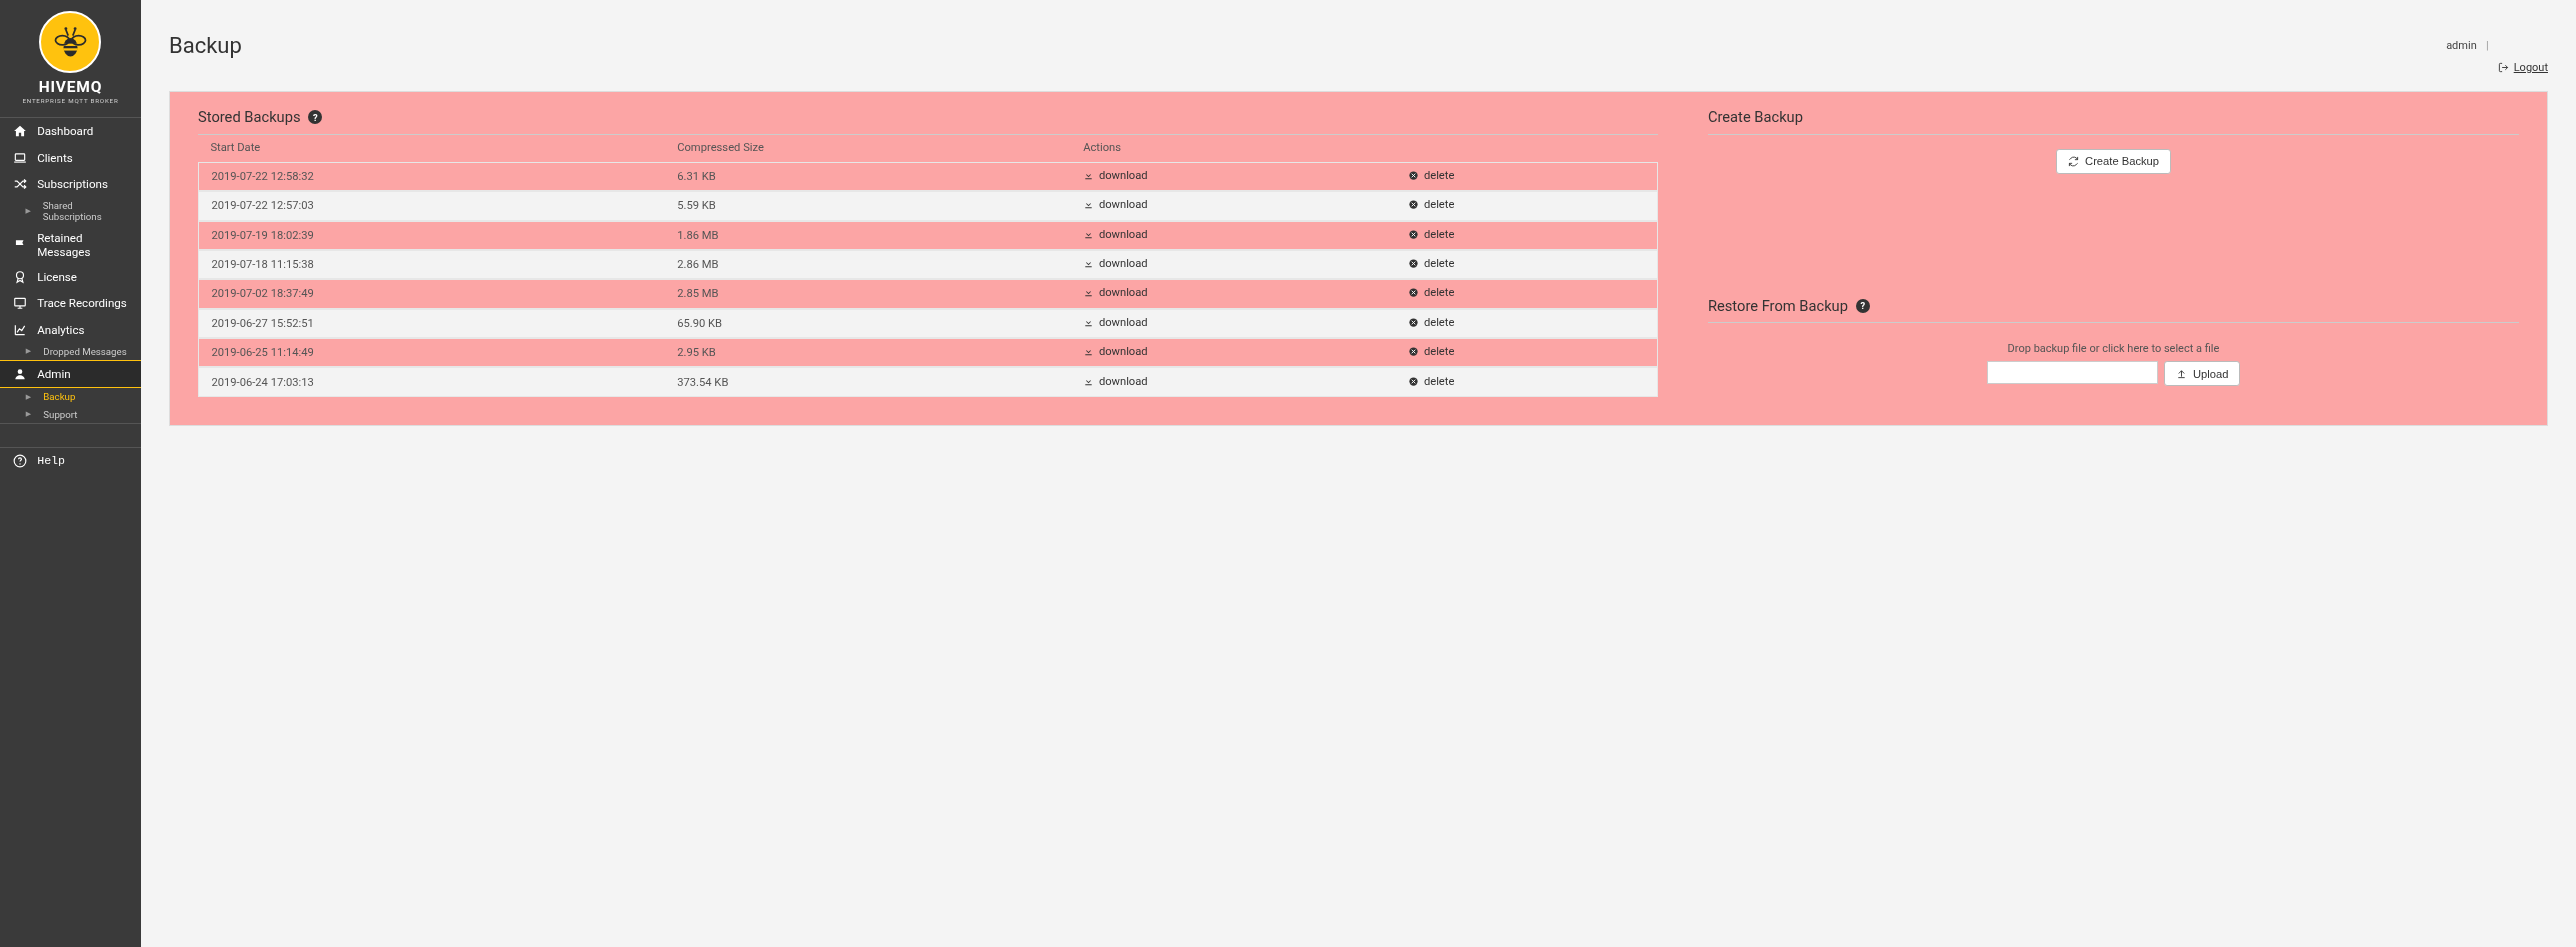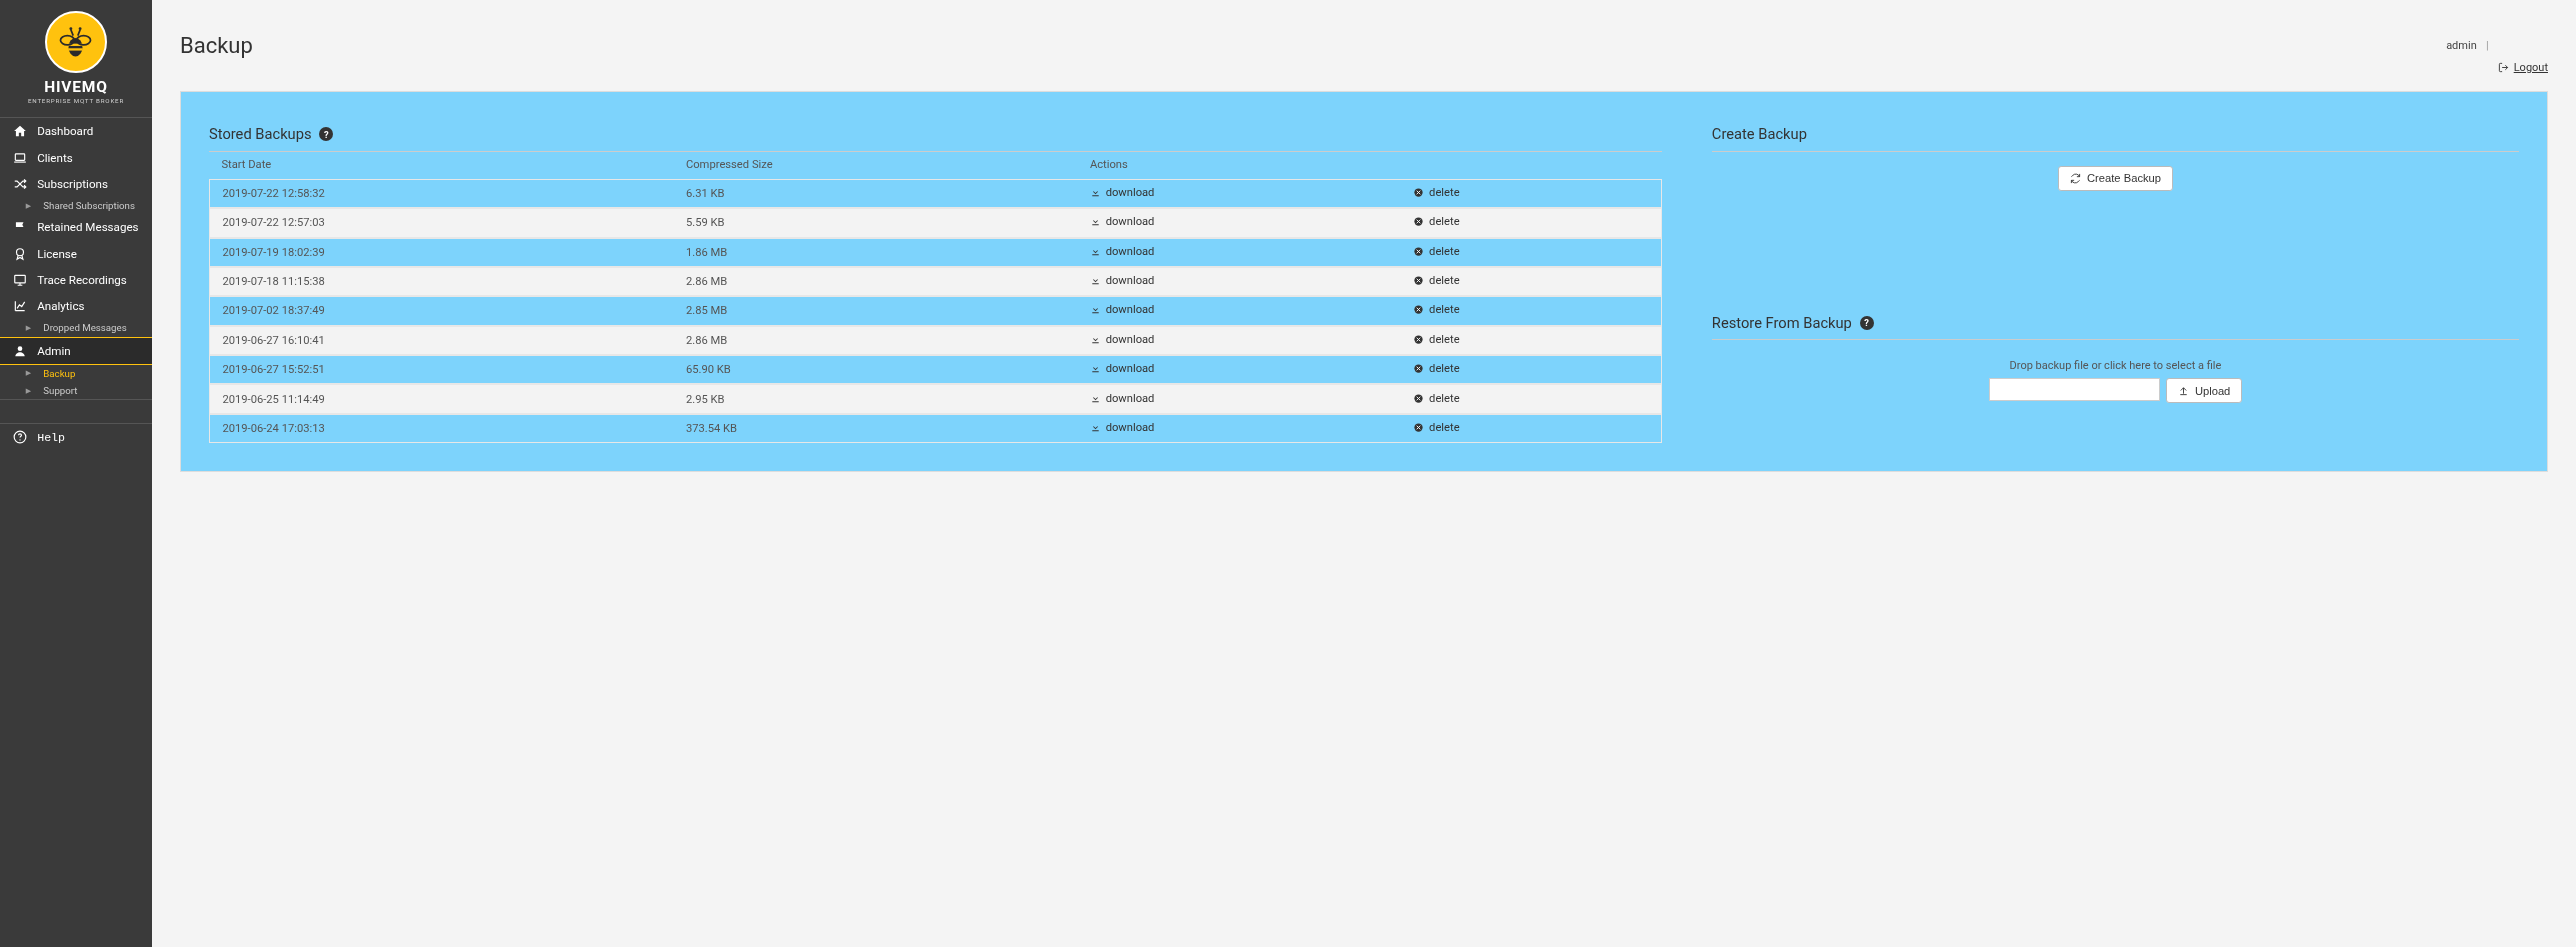--- a/index.html
+++ b/index.html
@@ -8,21 +8,21 @@
     font-family: -apple-system, BlinkMacSystemFont, "Segoe UI", Roboto, "Helvetica Neue", Arial, sans-serif;
     font-size: 11.6px;
     color: #333;
     background: #f4f4f4;
     display: flex;
     min-height: 100vh;
   }
 
   
   .sidebar {
-    width: 152px;
+    width: 141px;
     background: #3a3a3a;
     color: #fff;
     display: flex;
     flex-direction: column;
   }
   .logo-wrap {
     background: #3a3a3a;
     text-align: center;
     padding: 11px 0 7.8px;
   }
@@ -137,24 +137,24 @@
     text-decoration: underline;
     cursor: pointer;
     display: inline-flex;
     align-items: center;
     gap: 4.7px;
     margin-top: 44px;
   }
   .logout-icon { width: 11px; height: 11px; }
 
   .content-card {
-    background: #7dd3fc;
+    background: #fca5a5;
     border: 0.8px solid #ddd;
     margin: 0 28px 28px 28px;
-    padding: 33px 28px 28px;
+    padding: 16px 28px 28px;
     display: flex;
     gap: 50px;
   }
   .left-col { flex: 1.8; }
   .right-col { flex: 1; }
 
   .section-title {
     font-size: 14.7px;
     font-weight: 400;
     color: #333;
@@ -489,37 +489,20 @@
                 </span></td>
               <td><span class="action-link">
                   <svg class="action-icon" viewBox="0 0 24 24" fill="#333">
                     <circle cx="12" cy="12" r="9"></circle>
                     <path d="M8 8l8 8M16 8l-8 8" stroke="#fff" stroke-width="2"></path>
                   </svg>
                   <span>delete</span>
                 </span></td>
             </tr>
             <tr>
-              <td>2019-06-27 16:10:41</td>
-              <td>2.86 MB</td>
-              <td><span class="action-link">
-                  <svg class="action-icon" viewBox="0 0 24 24" fill="#333">
-                    <path d="M12 3v10l-4-4-1.4 1.4L12 16l5.4-5.6L16 9l-4 4V3zM5 18h14v2H5z"></path>
-                  </svg>
-                  <span>download</span>
-                </span></td>
-              <td><span class="action-link">
-                  <svg class="action-icon" viewBox="0 0 24 24" fill="#333">
-                    <circle cx="12" cy="12" r="9"></circle>
-                    <path d="M8 8l8 8M16 8l-8 8" stroke="#fff" stroke-width="2"></path>
-                  </svg>
-                  <span>delete</span>
-                </span></td>
-            </tr>
-            <tr>
               <td>2019-06-27 15:52:51</td>
               <td>65.90 KB</td>
               <td><span class="action-link">
                   <svg class="action-icon" viewBox="0 0 24 24" fill="#333">
                     <path d="M12 3v10l-4-4-1.4 1.4L12 16l5.4-5.6L16 9l-4 4V3zM5 18h14v2H5z"></path>
                   </svg>
                   <span>download</span>
                 </span></td>
               <td><span class="action-link">
                   <svg class="action-icon" viewBox="0 0 24 24" fill="#333">

